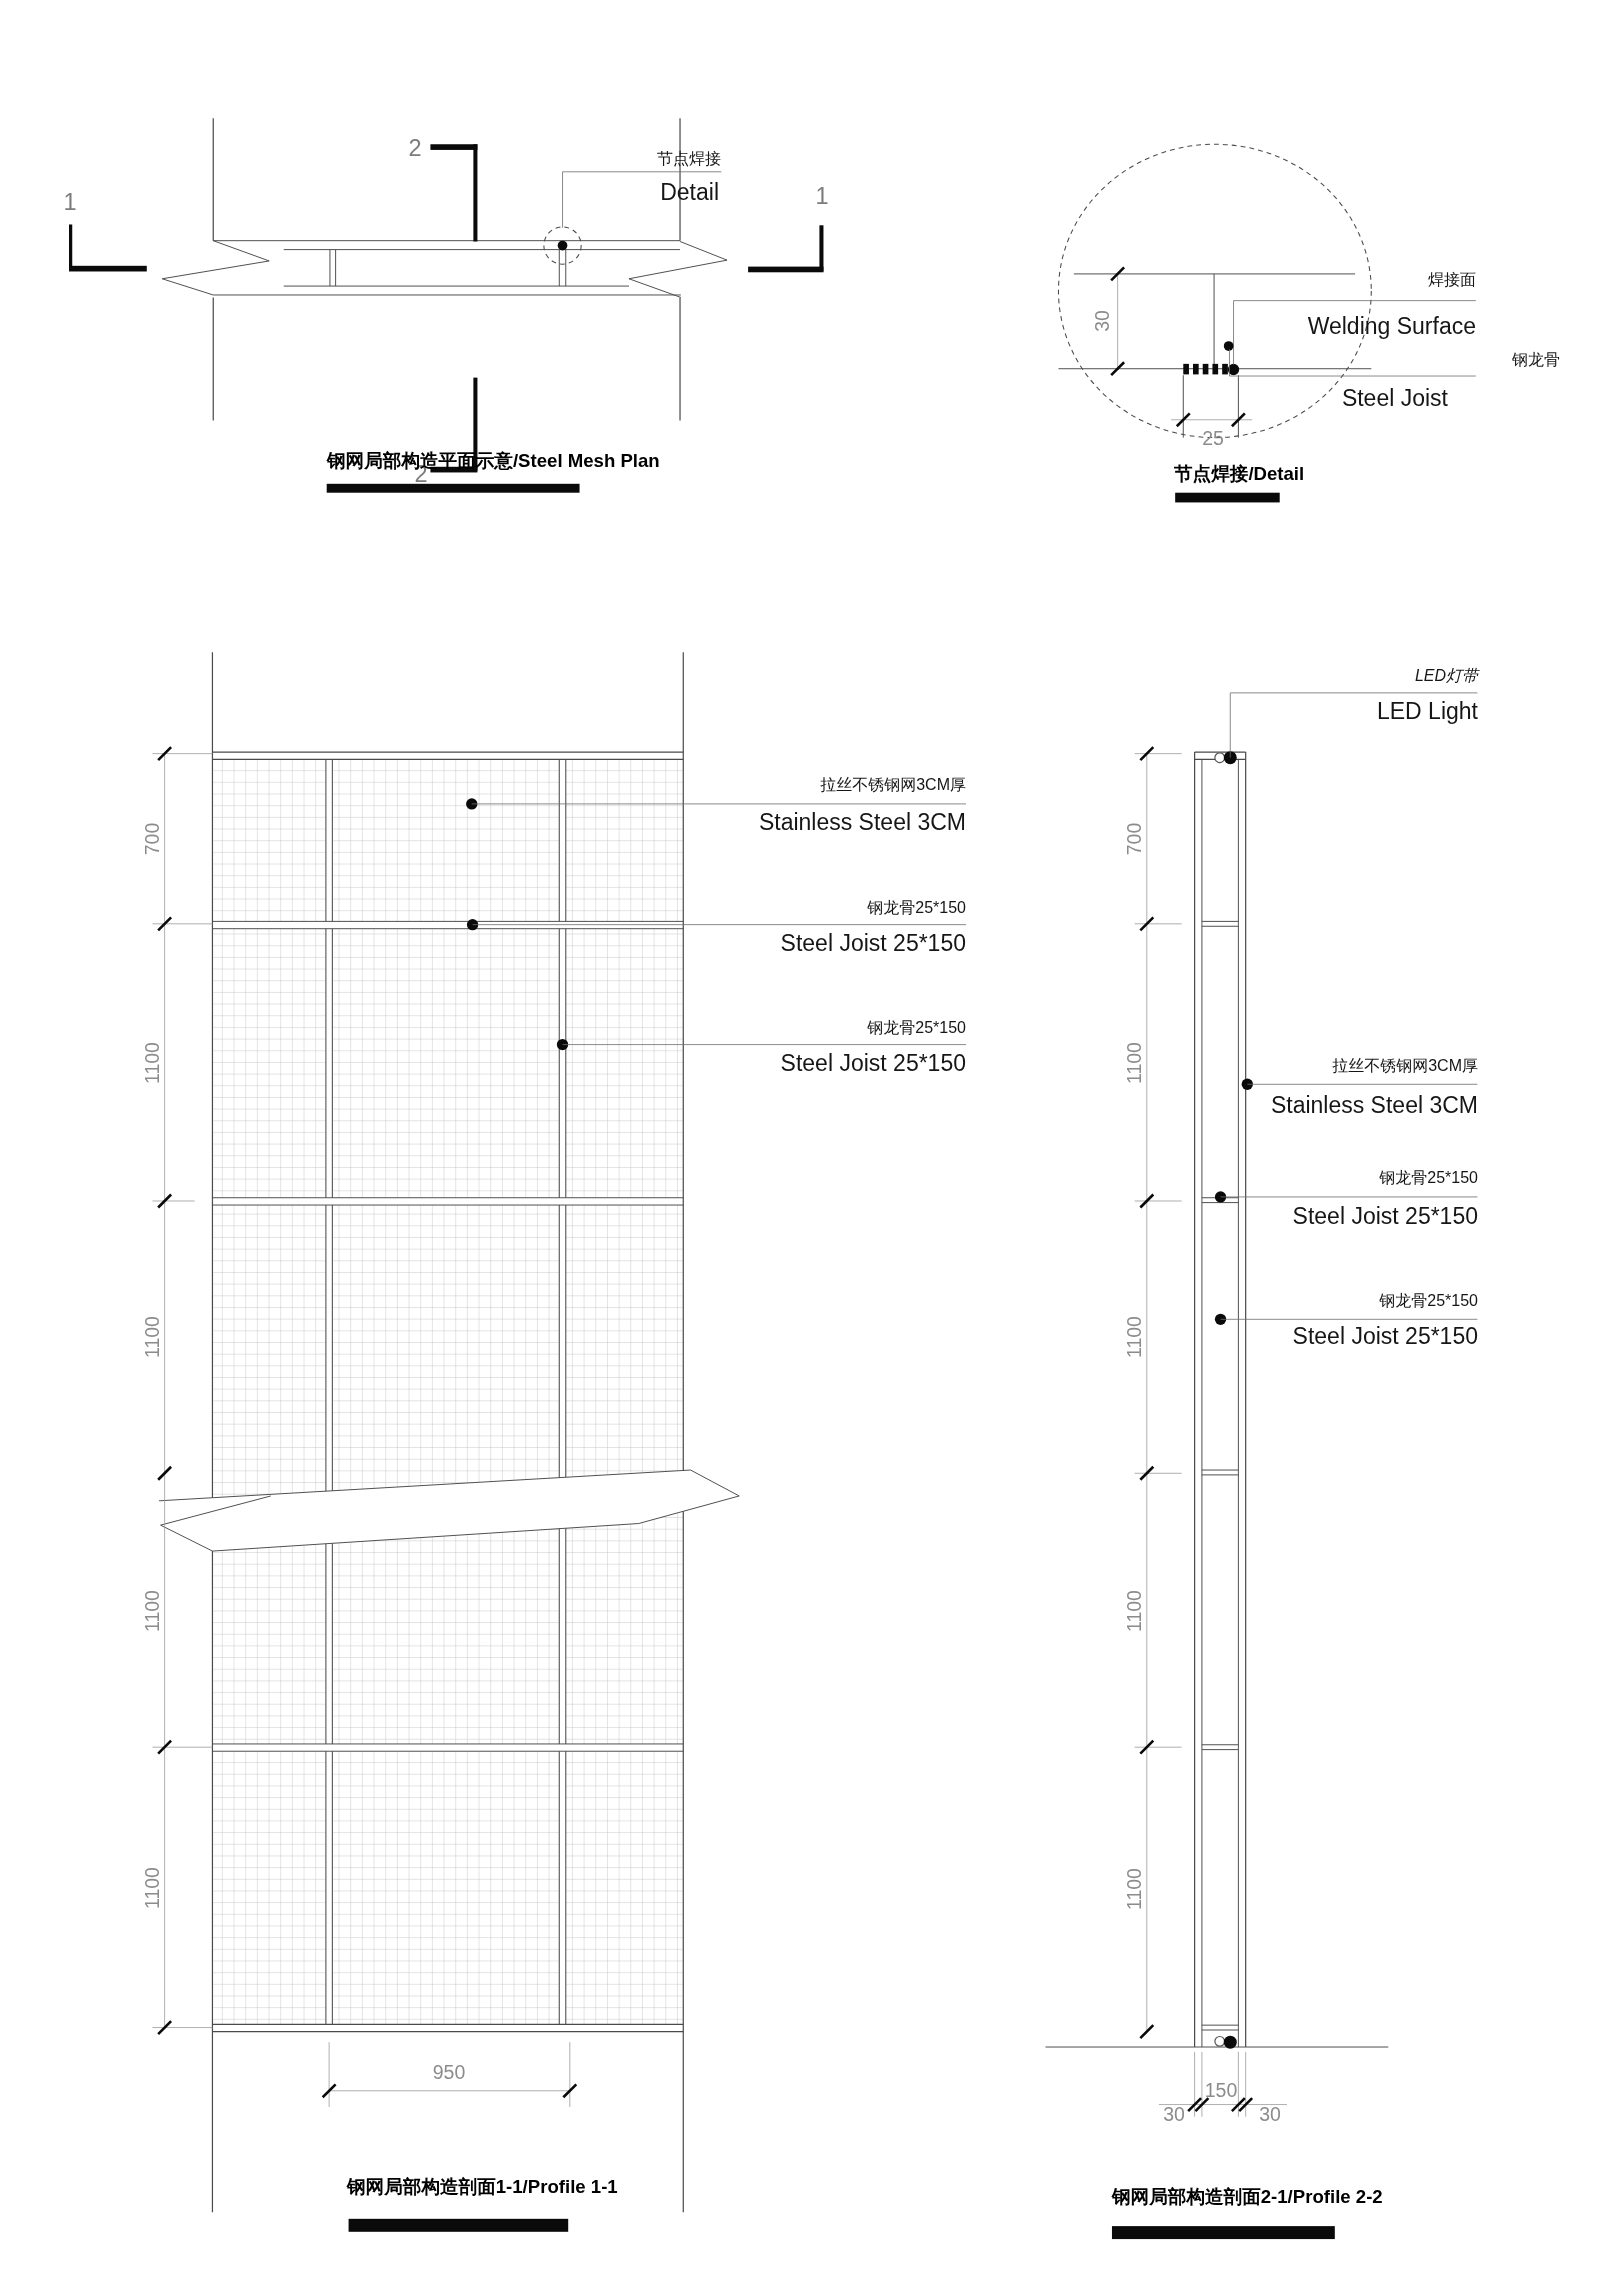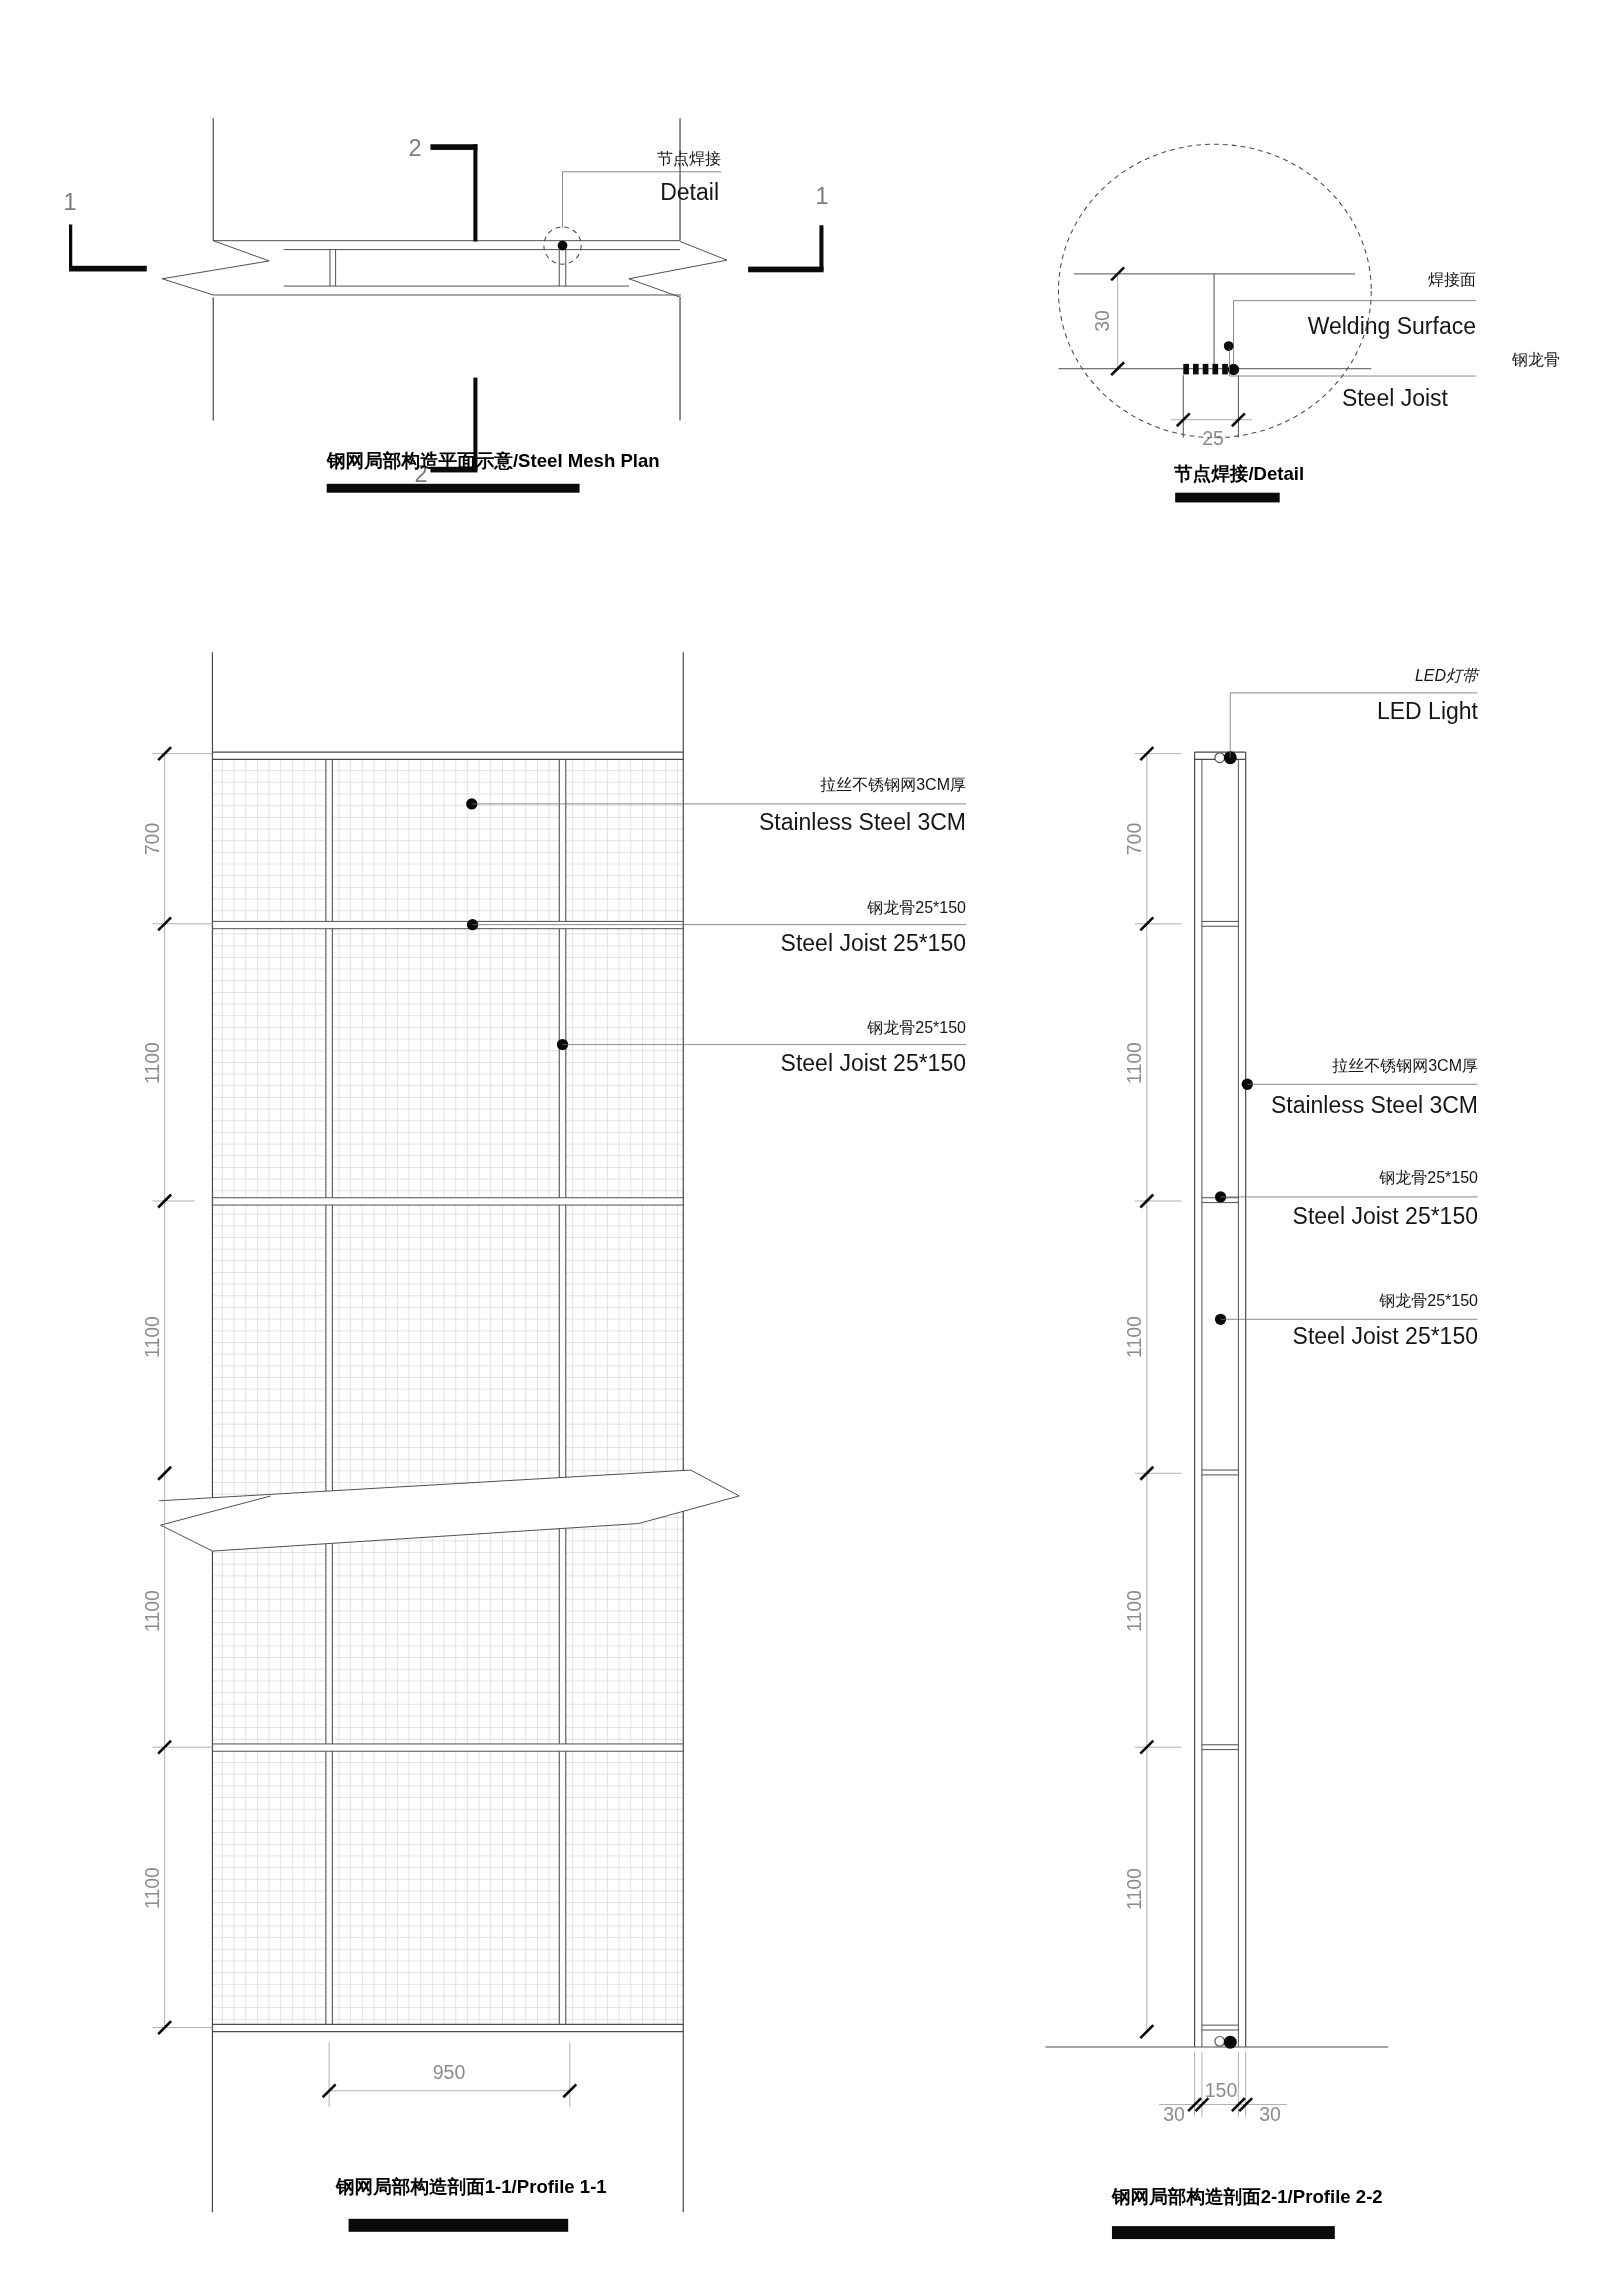--- a/index.html
+++ b/index.html
@@ -190,21 +190,21 @@
   <span class="txt dimv" style="left:152px;top:1337px;">1100</span>
   <span class="txt dimv" style="left:152px;top:1611px;">1100</span>
   <span class="txt dimv" style="left:152px;top:1888px;">1100</span>
   <span class="txt dimt" style="left:449px;top:2072px;">950</span>
   <span class="txt zh ra" style="left:966px;top:777px;">拉丝不锈钢网3CM厚</span>
   <span class="txt en ra" style="left:966px;top:810px;">Stainless Steel 3CM</span>
   <span class="txt zh ra" style="left:966px;top:900px;">钢龙骨25*150</span>
   <span class="txt en ra" style="left:966px;top:931px;">Steel Joist 25*150</span>
   <span class="txt zh ra" style="left:966px;top:1020px;">钢龙骨25*150</span>
   <span class="txt en ra" style="left:966px;top:1051px;">Steel Joist 25*150</span>
-  <span class="txt title" style="left:336px;top:2177px;">钢网局部构造剖面1-1/Profile 1-1</span>
+  <span class="txt title" style="left:347px;top:2177px;">钢网局部构造剖面1-1/Profile 1-1</span>
 
   <span class="txt dimv" style="left:1134px;top:839px;">700</span>
   <span class="txt dimv" style="left:1134px;top:1063px;">1100</span>
   <span class="txt dimv" style="left:1134px;top:1337px;">1100</span>
   <span class="txt dimv" style="left:1134px;top:1611px;">1100</span>
   <span class="txt dimv" style="left:1134px;top:1889px;">1100</span>
   <span class="txt zh ra" style="left:1478px;top:668px;font-style:italic;">LED灯带</span>
   <span class="txt en ra" style="left:1478px;top:699px;">LED Light</span>
   <span class="txt zh ra" style="left:1478px;top:1058px;">拉丝不锈钢网3CM厚</span>
   <span class="txt en ra" style="left:1478px;top:1093px;">Stainless Steel 3CM</span>

